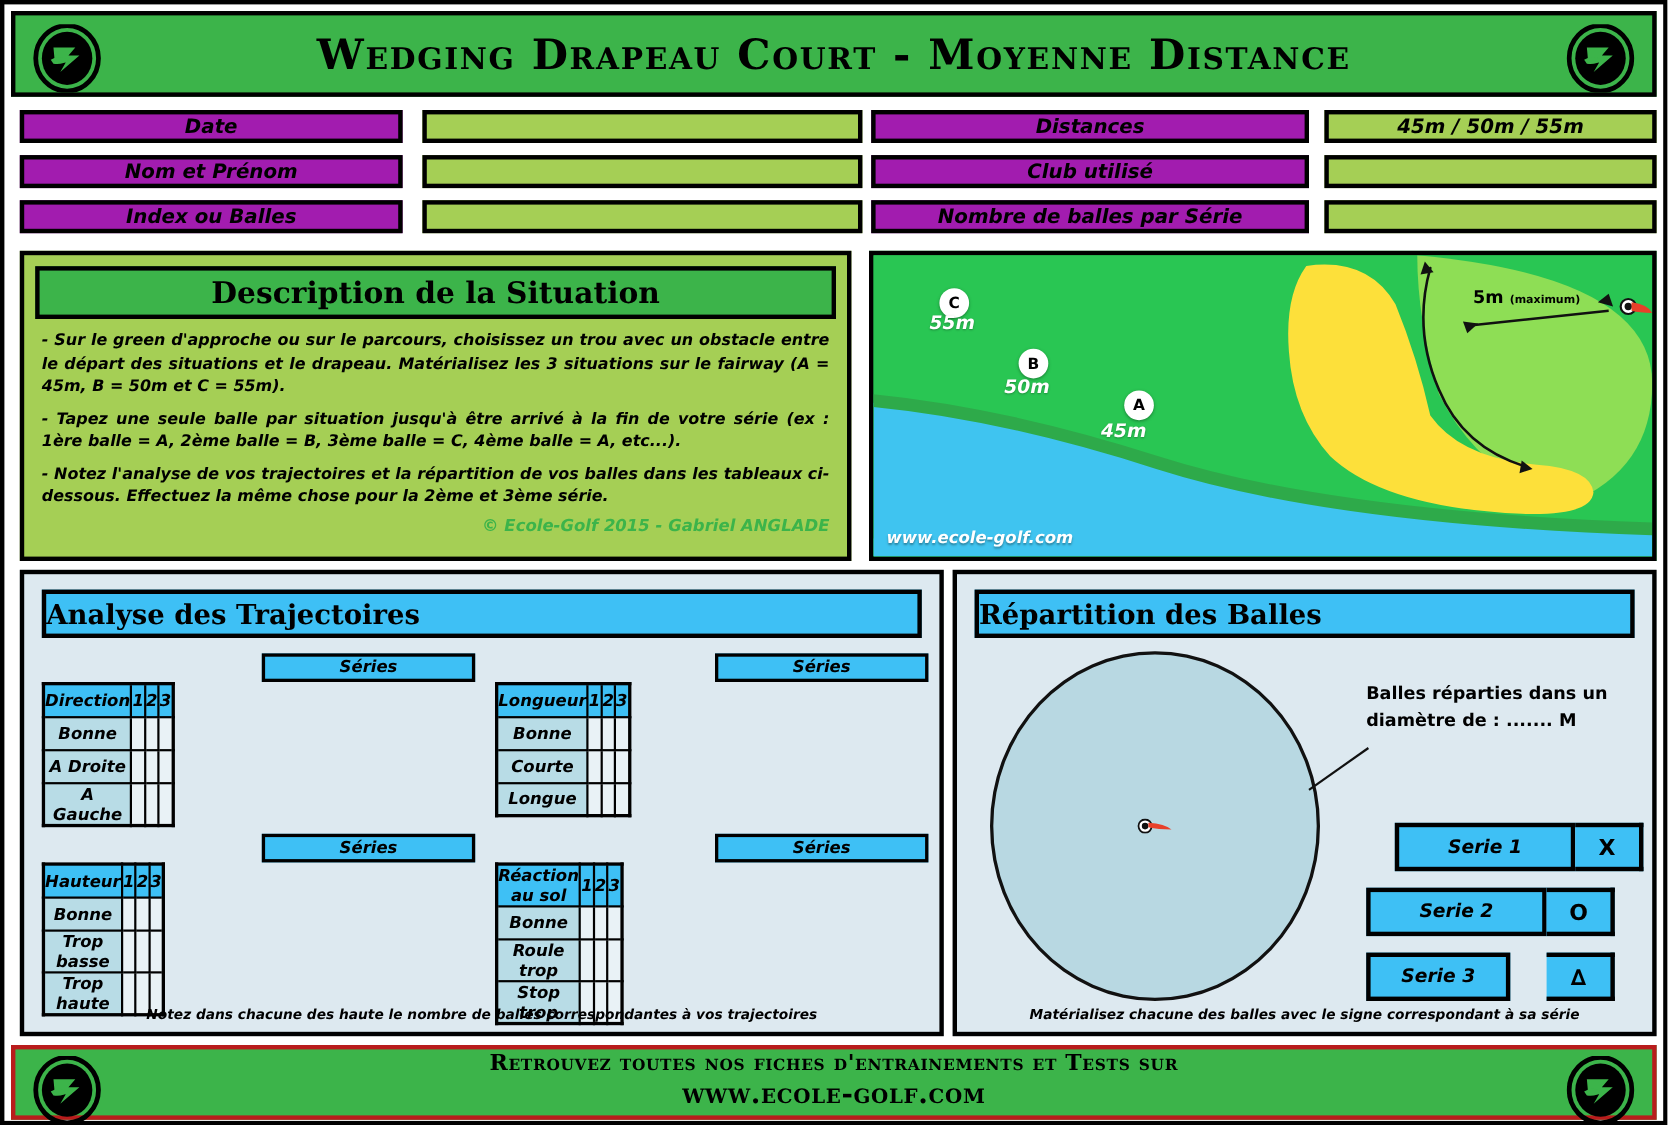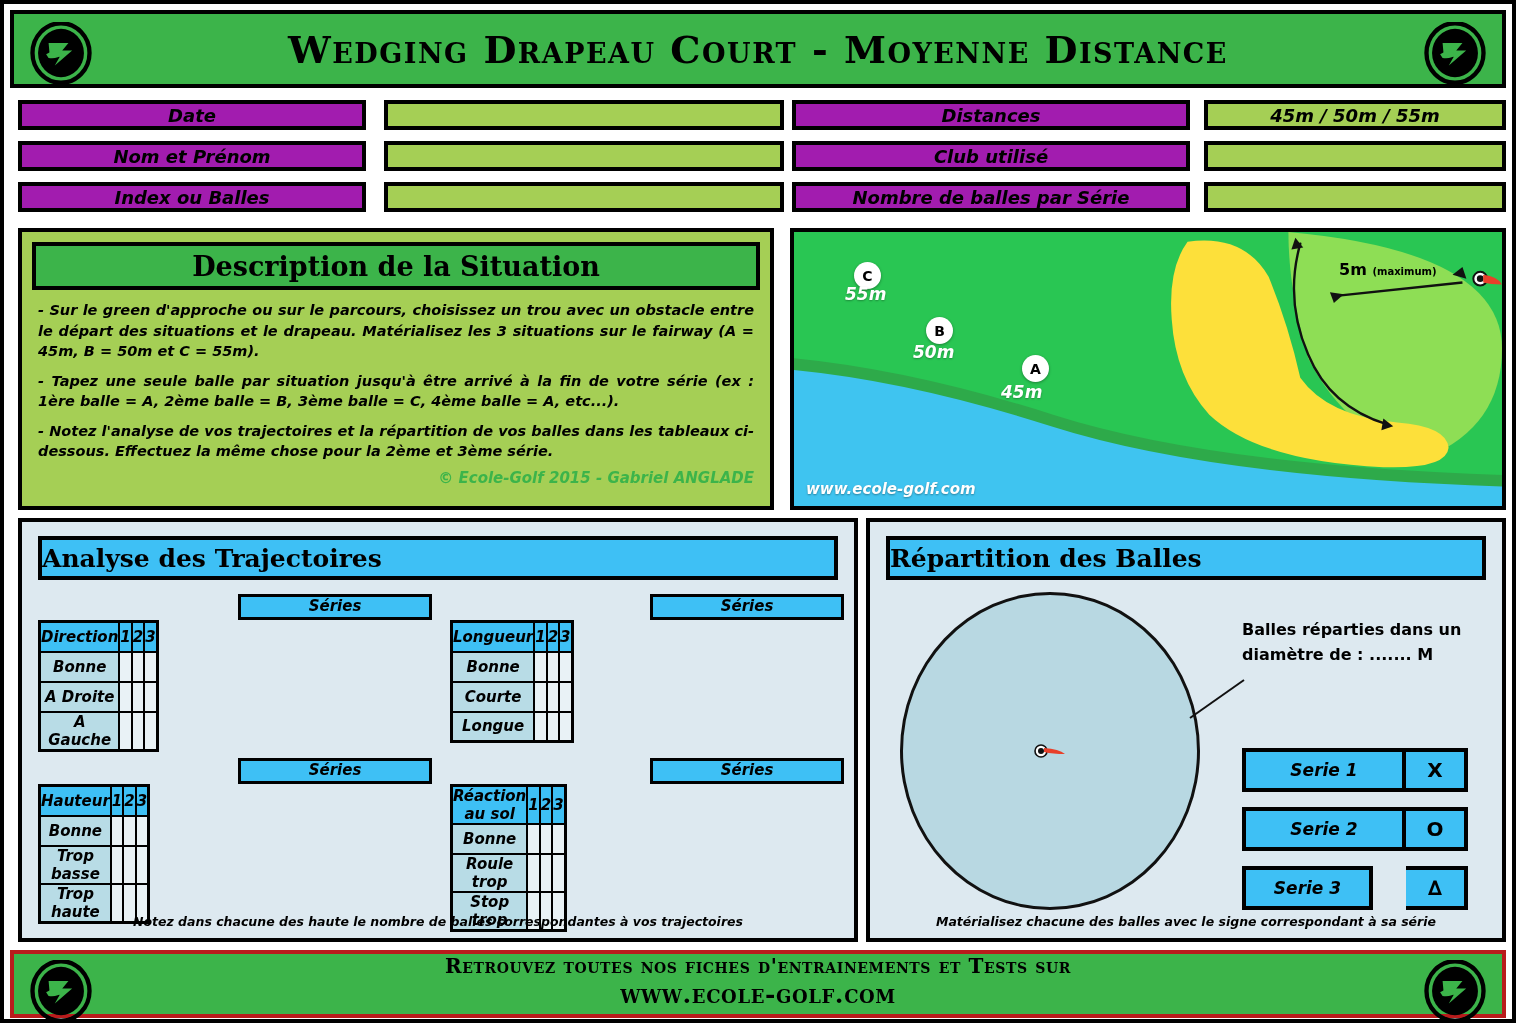--- a/index.html
+++ b/index.html
@@ -602,21 +602,21 @@
 
     <svg class="leader" viewBox="0 0 60 48">
       <line x1="2" y1="44" x2="56" y2="6" stroke="#111" stroke-width="2"></line>
     </svg>
 
     <div class="note">
       <div>Balles réparties dans un</div>
       <div>diamètre de : ....... M</div>
     </div>
 
-    <div class="serie-row" style="top:226px;">
+    <div class="serie-row" style="top:226px;margin-left:26px;">
       <div class="name">Serie 1</div>
       <div class="sym">X</div>
     </div>
     <div class="serie-row" style="top:285px;">
       <div class="name">Serie 2</div>
       <div class="sym">O</div>
     </div>
     <div class="serie-row" style="top:344px;gap:33px;">
       <div class="name">Serie 3</div>
       <div class="sym">∆</div>

